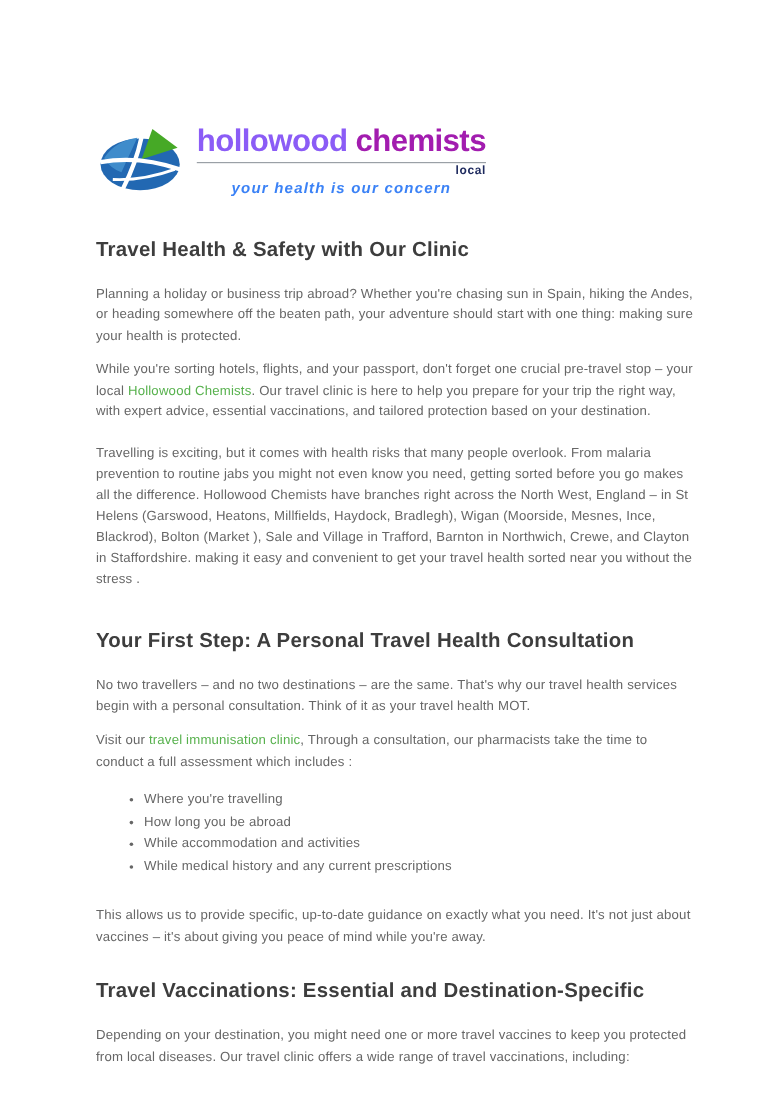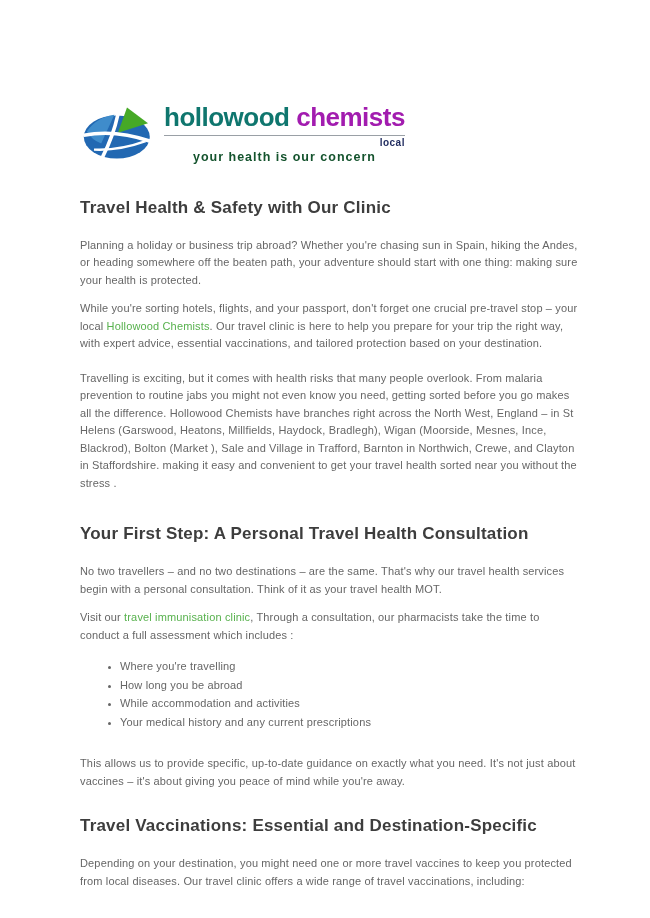--- a/index.html
+++ b/index.html
@@ -16,33 +16,33 @@
     background: #ffffff;
   }
   
   .logo { display: flex; align-items: flex-start; margin-left: 2px; }
   .logo-icon { width: 72px; height: 58px; margin-right: 10px; margin-top: 2px; flex: 0 0 auto; }
   .logo-textblock { display: flex; flex-direction: column; }
   .logo-name {
     font-size: 26px; font-weight: bold; letter-spacing: -0.5px; line-height: 1.1;
     white-space: nowrap;
   }
-  .logo-name .blue { color: #0f766e; }
+  .logo-name .blue { color: #8b5cf6; }
   .logo-name .green { color: #a21caf; text-align: right; }
   .logo-rule {
     border-top: 1px solid #9aa0a6; margin-top: 3px;
     display: flex; justify-content: flex-end;
   }
   .logo-group {
     font-size: 10px; font-weight: bold; color: #1e2a5e;
     margin-top: 1px; letter-spacing: 0.5px;
   }
   .logo-tagline {
-    font-size: 12.5px; font-weight: bold;
-    color: #14532d; text-align: center; margin-top: 2px; letter-spacing: 1px;
+    font-size: 12.5px; font-style: italic; font-weight: bold;
+    color: #3b82f6; text-align: center; margin-top: 2px; letter-spacing: 1px;
   }
   
   .article { margin-top: 34px; width: 500px; }
   h1.doc-h {
     font-size: 17px; font-weight: 700; color: #3d3d3d;
     letter-spacing: 0.2px; margin-bottom: 19px;
   }
   .doc-h2 { margin-top: 32px; margin-bottom: 26px; }
   .doc-h3 { margin-top: 26px; margin-bottom: 13px; }
   p.body-p {
@@ -97,21 +97,21 @@
     <h1 class="doc-h doc-h2">Your First Step: A Personal Travel Health Consultation</h1>
 
     <p class="body-p">No two travellers – and no two destinations – are the same. That's why our travel health services begin with a personal consultation. Think of it as your travel health MOT.</p>
 
     <p class="body-p"><span>Visit our </span><a class="green-link">travel immunisation clinic</a><span>, Through a consultation, our pharmacists take the time to conduct a full assessment which includes :</span></p>
 
     <ul class="check-list">
       <li>Where you're travelling</li>
       <li>How long you be abroad</li>
       <li>While accommodation and activities</li>
-      <li>Your medical history and any current prescriptions</li>
+      <li>While medical history and any current prescriptions</li>
     </ul>
 
     <p class="body-p">This allows us to provide specific, up-to-date guidance on exactly what you need. It's not just about vaccines – it's about giving you peace of mind while you're away.</p>
 
     <h1 class="doc-h doc-h3">Travel Vaccinations: Essential and Destination-Specific</h1>
 
     <p class="body-p">Depending on your destination, you might need one or more travel vaccines to keep you protected from local diseases. Our travel clinic offers a wide range of travel vaccinations, including:</p>
 
   </div>
 </div>

